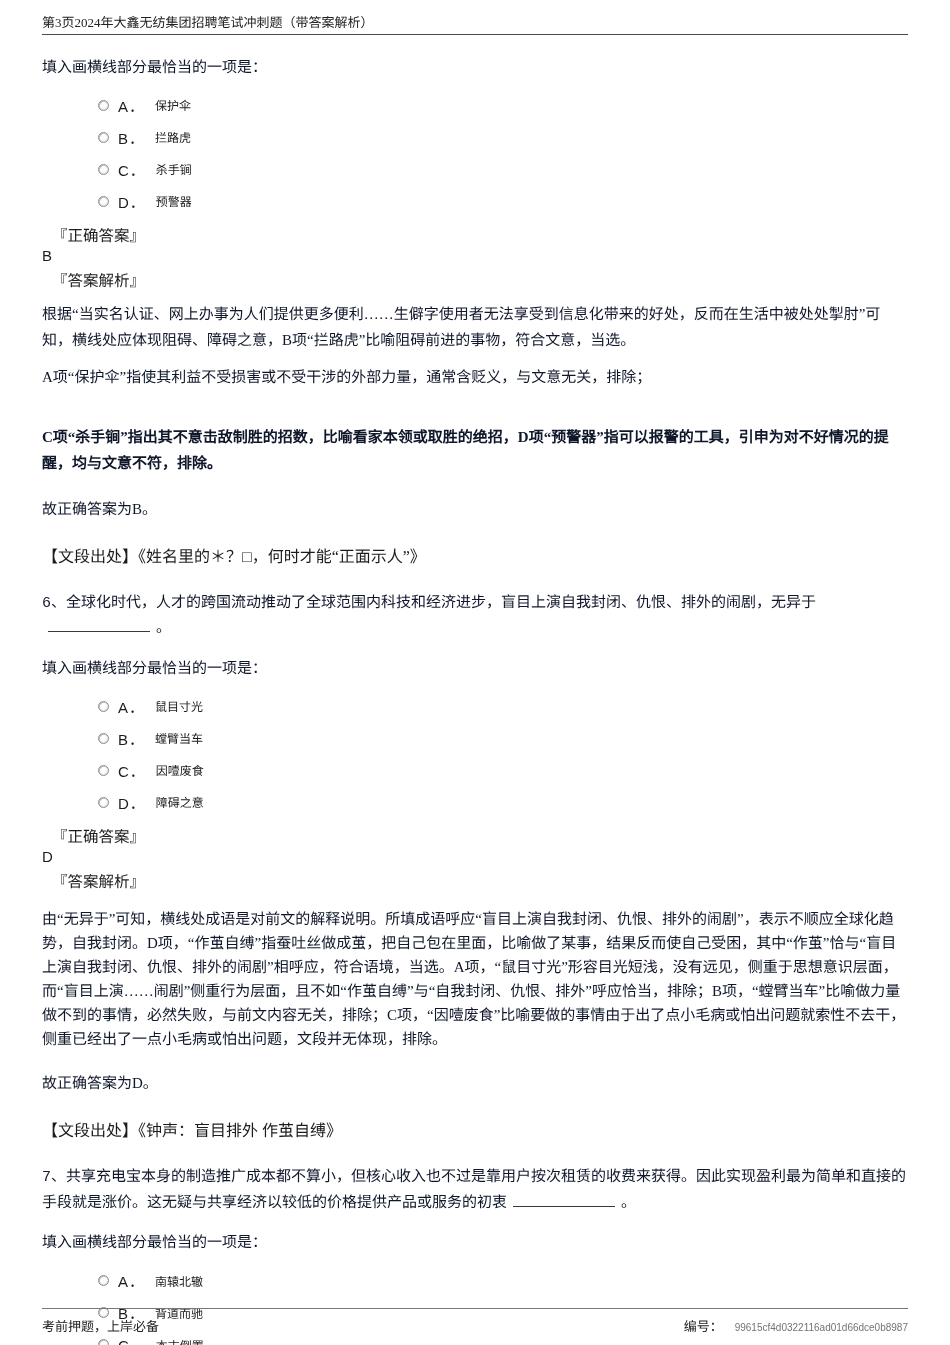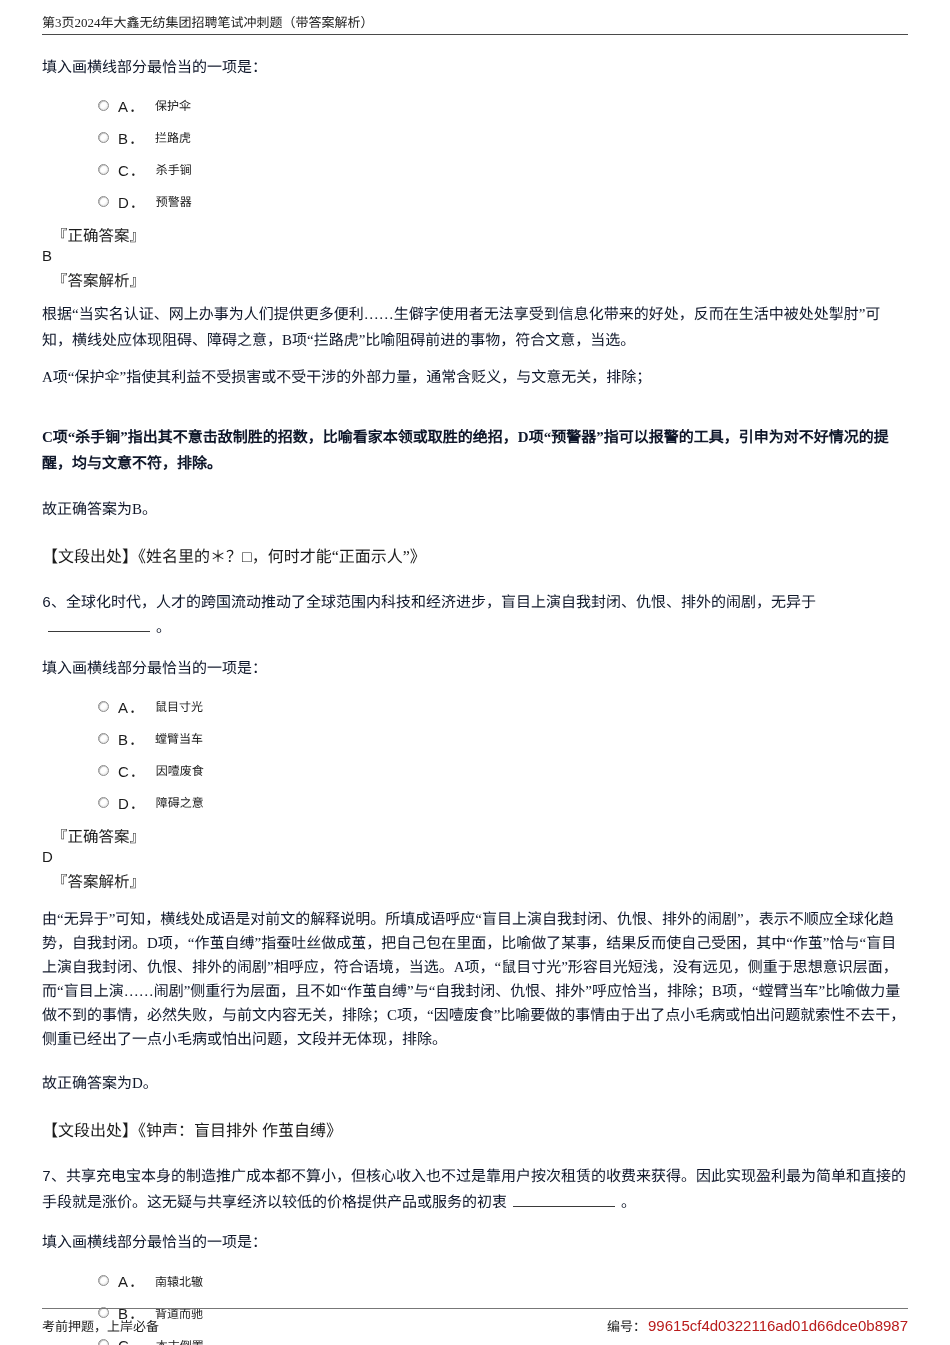--- a/index.html
+++ b/index.html
@@ -63,21 +63,21 @@
   }
   
   .ftr {
     position: absolute; left: 42px; right: 42px; bottom: 10px;
   }
   .ftr-rule { border: none; border-top: 1px solid #777; margin-bottom: 7px; }
   .ftr-row { display: flex; justify-content: space-between; align-items: baseline; font-size: 13px; color: #222; }
   .ftr-code { display: flex; align-items: baseline; }
   .ftr-code-value {
     font-family: "Liberation Sans", "DejaVu Sans", sans-serif;
-    font-size: 15px; margin-left: 2px; color: #b91c1c;
+    font-size: 10px; margin-left: 12px; color: #737373;
   }
 </style>
 </head>
 <body>
 
 <div class="page">
 
   <div class="hdr">
     <span>第3页</span>
     <span>2024年大鑫无纺集团招聘笔试冲刺题（带答案解析）</span>

